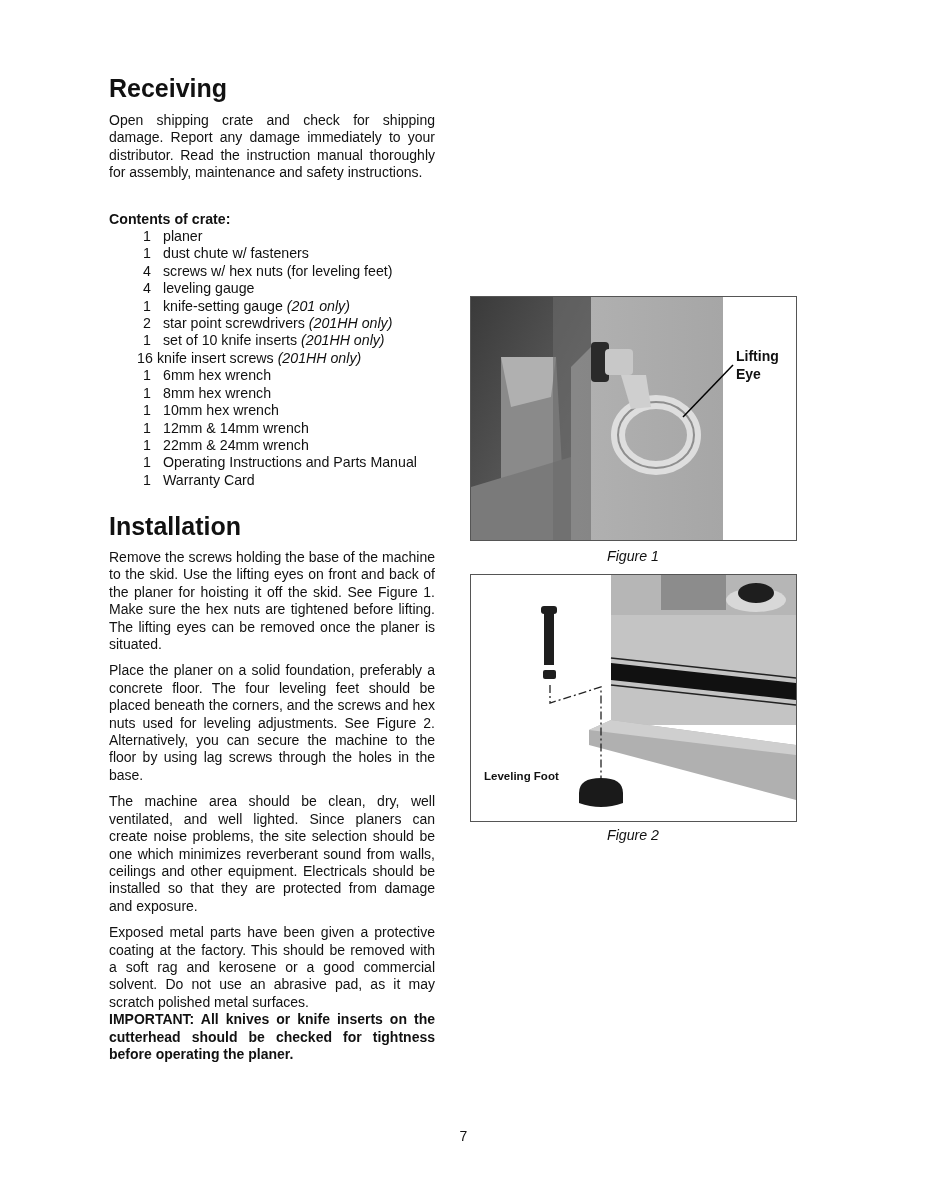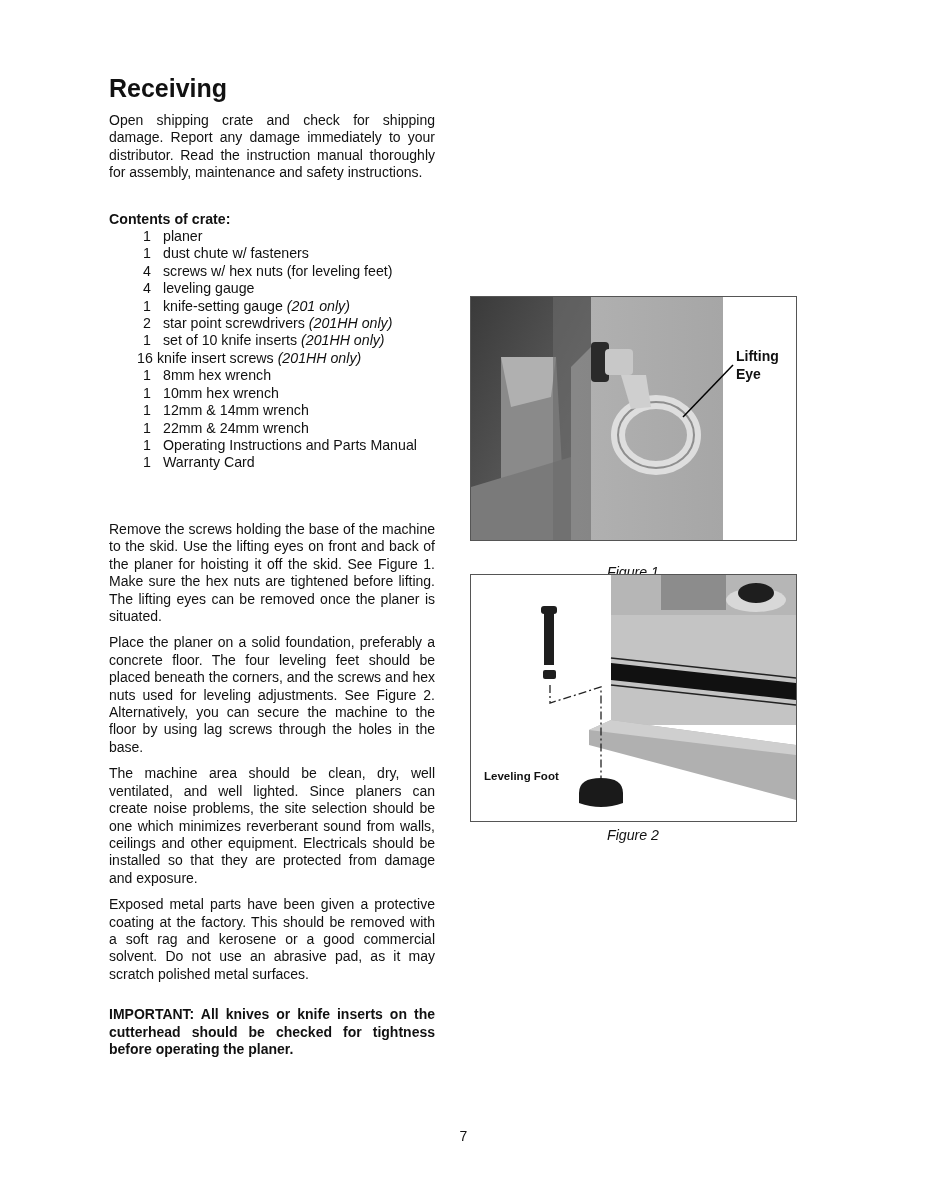--- a/index.html
+++ b/index.html
@@ -28,35 +28,37 @@
   <div class="contents-title" style="margin-top:29px;">Contents of crate:</div>
   <ul class="contents" id="contents-list">
       <li><span class="qty">1</span><span style="margin-left: 4px;">planer</span></li>
       <li><span class="qty">1</span><span style="margin-left: 4px;">dust chute w/ fasteners</span></li>
       <li><span class="qty">4</span><span style="margin-left: 4px;">screws w/ hex nuts (for leveling feet)</span></li>
       <li><span class="qty">4</span><span style="margin-left: 4px;">leveling gauge</span></li>
       <li><span class="qty">1</span><span style="margin-left: 4px;">knife-setting gauge </span><span class="note">(201 only)</span></li>
       <li><span class="qty">2</span><span style="margin-left: 4px;">star point screwdrivers </span><span class="note">(201HH only)</span></li>
       <li><span class="qty">1</span><span style="margin-left: 4px;">set of 10 knife inserts </span><span class="note">(201HH only)</span></li>
       <li><span class="qty" style="margin-left: -6px;">16</span><span style="margin-left: 4px;">knife insert screws </span><span class="note">(201HH only)</span></li>
+      <li><span class="qty">1</span><span style="margin-left: 4px;">6mm hex wrench</span></li>
       <li><span class="qty">1</span><span style="margin-left: 4px;">8mm hex wrench</span></li>
       <li><span class="qty">1</span><span style="margin-left: 4px;">10mm hex wrench</span></li>
       <li><span class="qty">1</span><span style="margin-left: 4px;">12mm &amp; 14mm wrench</span></li>
       <li><span class="qty">1</span><span style="margin-left: 4px;">22mm &amp; 24mm wrench</span></li>
       <li><span class="qty">1</span><span style="margin-left: 4px;">Operating Instructions and Parts Manual</span></li>
       <li><span class="qty">1</span><span style="margin-left: 4px;">Warranty Card</span></li>
     </ul>
 </div>
 
 <div class="col" style="top:512px;">
+  <h2>Installation</h2>
   <p style="margin-top:9px;">Remove the screws holding the base of the machine to the skid. Use the lifting eyes on front and back of the planer for hoisting it off the skid. See Figure 1. Make sure the hex nuts are tightened before lifting. The lifting eyes can be removed once the planer is situated.</p>
   <p style="margin-top:9px;">Place the planer on a solid foundation, preferably a concrete floor. The four leveling feet should be placed beneath the corners, and the screws and hex nuts used for leveling adjustments. See Figure 2. Alternatively, you can secure the machine to the floor by using lag screws through the holes in the base.</p>
   <p style="margin-top:9px;">The machine area should be clean, dry, well ventilated, and well lighted. Since planers can create noise problems, the site selection should be one which minimizes reverberant sound from walls, ceilings and other equipment. Electricals should be installed so that they are protected from damage and exposure.</p>
   <p style="margin-top:9px;">Exposed metal parts have been given a protective coating at the factory. This should be removed with a soft rag and kerosene or a good commercial solvent. Do not use an abrasive pad, as it may scratch polished metal surfaces.</p>
-  <p class="bold" style="margin-top:23px;">IMPORTANT: All knives or knife inserts on the cutterhead should be checked for tightness before operating the planer.</p>
+  <p class="bold" style="margin-top:0;">IMPORTANT: All knives or knife inserts on the cutterhead should be checked for tightness before operating the planer.</p>
 </div>
 
 <div class="fig" style="left:470px; top:296px; width:325px; height:243px;">
   <svg width="325" height="243" viewBox="0 0 325 243">
     <defs>
       <linearGradient id="g1" x1="0" y1="0" x2="1" y2="1">
         <stop offset="0" stop-color="#3a3a3a"></stop>
           <stop offset="1" stop-color="#6e6e6e"></stop>
       </linearGradient>
       <linearGradient id="g2" x1="0" y1="0" x2="1" y2="0">
@@ -76,21 +78,21 @@
     <ellipse cx="185" cy="138" rx="38" ry="33" fill="none" stroke="#dedede" stroke-width="14"></ellipse>
     <ellipse cx="185" cy="138" rx="38" ry="33" fill="none" stroke="#8e8e8e" stroke-width="2"></ellipse>
     <polygon points="150,78 175,78 180,110 160,112" fill="#cfcfcf"></polygon>
     <line x1="262" y1="68" x2="212" y2="120" stroke="#000" stroke-width="1.5"></line>
   </svg>
   <div class="callout" style="left:265px; top:50px;">
     <div>Lifting</div>
     <div>Eye</div>
   </div>
 </div>
-<div class="caption" style="left:533px; top:564px;">Figure 1</div>
+<div class="caption" style="left:533px; top:548px;">Figure 1</div>
 
 <div class="fig" style="left:470px; top:574px; width:325px; height:246px;">
   <svg width="325" height="246" viewBox="0 0 325 246">
     <rect x="0" y="0" width="325" height="246" fill="#fff"></rect>
     <rect x="140" y="0" width="185" height="150" fill="#c4c4c4"></rect>
     <rect x="140" y="0" width="185" height="40" fill="#b6b6b6"></rect>
     <rect x="190" y="0" width="65" height="35" fill="#8c8c8c"></rect>
     <ellipse cx="285" cy="25" rx="30" ry="12" fill="#d8d8d8"></ellipse>
     <ellipse cx="285" cy="18" rx="18" ry="10" fill="#1e1e1e"></ellipse>
     <polygon points="140,88 325,108 325,125 140,105" fill="#111"></polygon>

